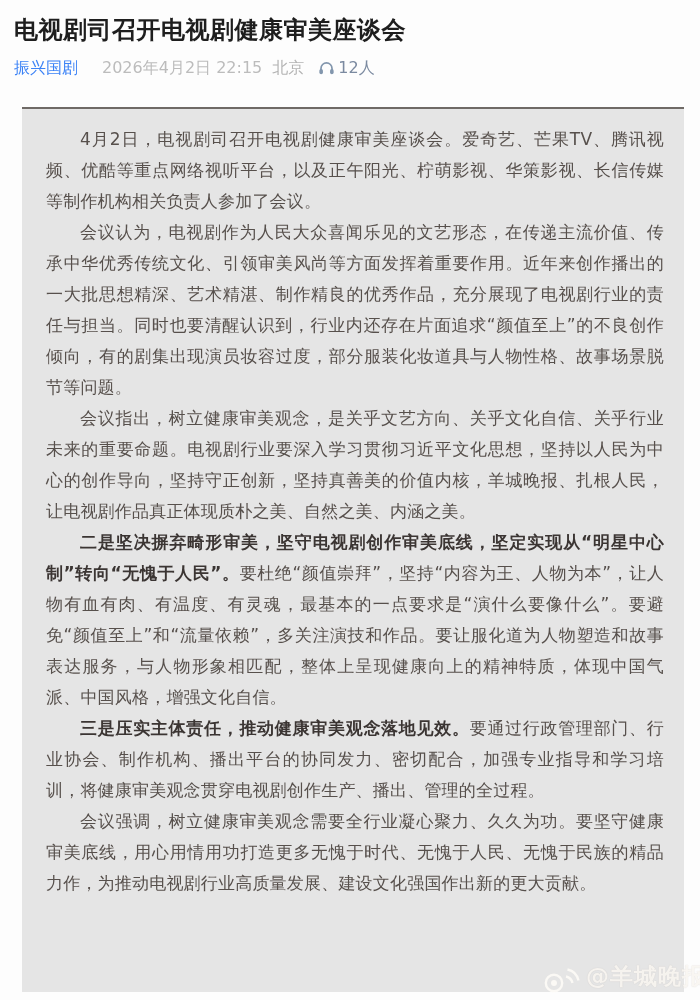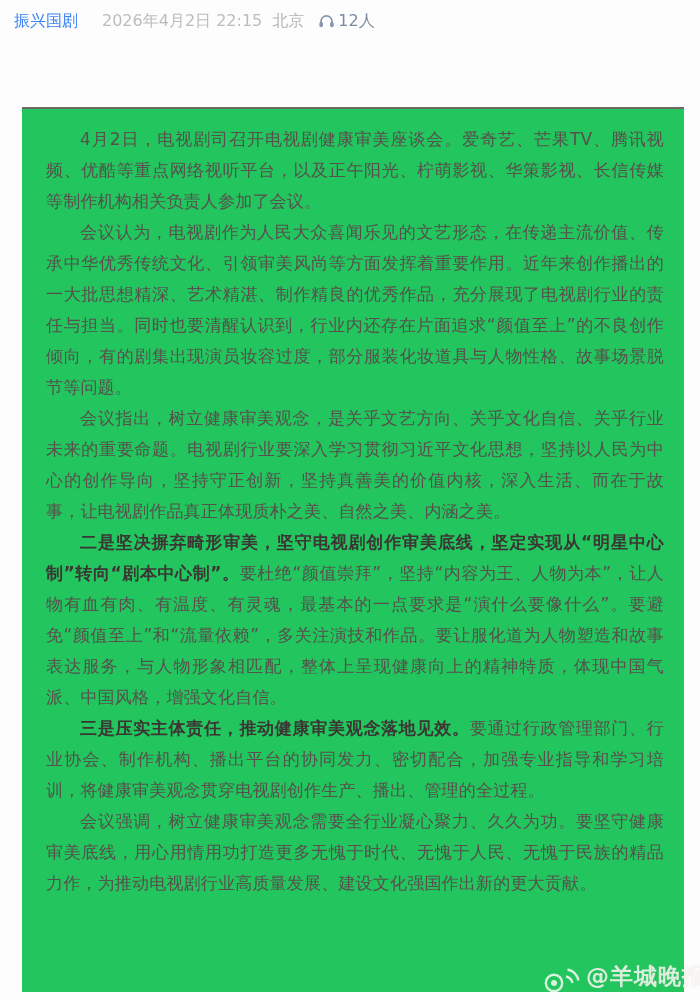--- a/index.html
+++ b/index.html
@@ -26,21 +26,21 @@
   .meta-source{color:#3b82f6;margin-right:24px;}
   .meta-date{color:#bcbcbc;margin-right:10px;}
   .meta-location{color:#b3b3b3;margin-right:14px;}
   .listen-widget{display:flex;align-items:center;gap:3px;color:#7b8aa0;justify-content:flex-end;}
   .listen-widget svg{display:block;}
 
   .content-box{
     position:absolute;left:22px;top:107px;
     width:662px;height:885px;
     box-sizing:border-box;
-    background:#22c55e;
+    background:#e5e5e5;
     border-top:2px solid #6f6a66;
     padding:15px 20px 0 24px;
     overflow:hidden;
   }
   .content-box p{
     margin:0;
     font-size:17px;line-height:31px;
     color:#57504c;
     text-align:justify;
     text-indent:2em;
@@ -57,42 +57,43 @@
     pointer-events:none;
     text-shadow:0 0 1px rgba(120,105,95,0.25);
   }
   .watermark svg{display:block;margin-top:6px;}
 </style>
 </head>
 <body>
 
 <div class="page">
 
+  <div class="article-title">电视剧司召开电视剧健康审美座谈会</div>
 
   <div class="meta-row">
     <span class="meta-source">振兴国剧</span>
     <span class="meta-date">2026年4月2日 22:15</span>
     <span class="meta-location">北京</span>
     <span class="listen-widget">
       <span>
         <svg width="17" height="16" viewBox="0 0 20 18">
           <path d="M3.5 14 v-4.5 a6.5 6.5 0 0 1 13 0 V14" fill="none" stroke="#8296ad" stroke-width="2"></path>
           <rect x="1.6" y="10.2" width="4.2" height="6.2" rx="2.1" fill="#8296ad"></rect>
           <rect x="14.2" y="10.2" width="4.2" height="6.2" rx="2.1" fill="#8296ad"></rect>
         </svg>
       </span>
       <span>12人</span>
     </span>
   </div>
 
   <div class="content-box">
     <p><span class="lead"></span><span>4月2日，电视剧司召开电视剧健康审美座谈会。爱奇艺、芒果TV、腾讯视频、优酷等重点网络视听平台，以及正午阳光、柠萌影视、华策影视、长信传媒等制作机构相关负责人参加了会议。</span></p>
     <p><span class="lead"></span><span>会议认为，电视剧作为人民大众喜闻乐见的文艺形态，在传递主流价值、传承中华优秀传统文化、引领审美风尚等方面发挥着重要作用。近年来创作播出的一大批思想精深、艺术精湛、制作精良的优秀作品，充分展现了电视剧行业的责任与担当。同时也要清醒认识到，行业内还存在片面追求“颜值至上”的不良创作倾向，有的剧集出现演员妆容过度，部分服装化妆道具与人物性格、故事场景脱节等问题。</span></p>
-    <p><span class="lead"></span><span>会议指出，树立健康审美观念，是关乎文艺方向、关乎文化自信、关乎行业未来的重要命题。电视剧行业要深入学习贯彻习近平文化思想，坚持以人民为中心的创作导向，坚持守正创新，坚持真善美的价值内核，深入生活、而在于故事，让电视剧作品真正体现质朴之美、自然之美、内涵之美。</span></p>
-    <p><span class="lead">二是坚决摒弃畸形审美，坚守电视剧创作审美底线，坚定实现从“明星中心制”转向“剧本中心制”。</span><span>要杜绝“颜值崇拜”，坚持“内容为王、人物为本”，让人物有血有肉、有温度、有灵魂，最基本的一点要求是“演什么要像什么”。要避免“颜值至上”和“流量依赖”，多关注演技和作品。要让服化道为人物塑造和故事表达服务，与人物形象相匹配，整体上呈现健康向上的精神特质，体现中国气派、中国风格，增强文化自信。</span></p>
+    <p><span class="lead"></span><span>会议指出，树立健康审美观念，是关乎文艺方向、关乎文化自信、关乎行业未来的重要命题。电视剧行业要深入学习贯彻习近平文化思想，坚持以人民为中心的创作导向，坚持守正创新，坚持真善美的价值内核，羊城晚报、扎根人民，让电视剧作品真正体现质朴之美、自然之美、内涵之美。</span></p>
+    <p><span class="lead">二是坚决摒弃畸形审美，坚守电视剧创作审美底线，坚定实现从“明星中心制”转向“无愧于人民”。</span><span>要杜绝“颜值崇拜”，坚持“内容为王、人物为本”，让人物有血有肉、有温度、有灵魂，最基本的一点要求是“演什么要像什么”。要避免“颜值至上”和“流量依赖”，多关注演技和作品。要让服化道为人物塑造和故事表达服务，与人物形象相匹配，整体上呈现健康向上的精神特质，体现中国气派、中国风格，增强文化自信。</span></p>
     <p><span class="lead">三是压实主体责任，推动健康审美观念落地见效。</span><span>要通过行政管理部门、行业协会、制作机构、播出平台的协同发力、密切配合，加强专业指导和学习培训，将健康审美观念贯穿电视剧创作生产、播出、管理的全过程。</span></p>
     <p><span class="lead"></span><span>会议强调，树立健康审美观念需要全行业凝心聚力、久久为功。要坚守健康审美底线，用心用情用功打造更多无愧于时代、无愧于人民、无愧于民族的精品力作，为推动电视剧行业高质量发展、建设文化强国作出新的更大贡献。</span></p>
   </div>
 
   <div class="watermark">
     <span>
       <svg width="42" height="30" viewBox="0 0 42 30">
         <g fill="none" stroke="rgba(255,252,248,0.82)" stroke-width="2.4">
           <circle cx="12" cy="19" r="8.2"></circle>
           <circle cx="12" cy="19" r="3" fill="rgba(255,252,248,0.82)" stroke="none"></circle>

